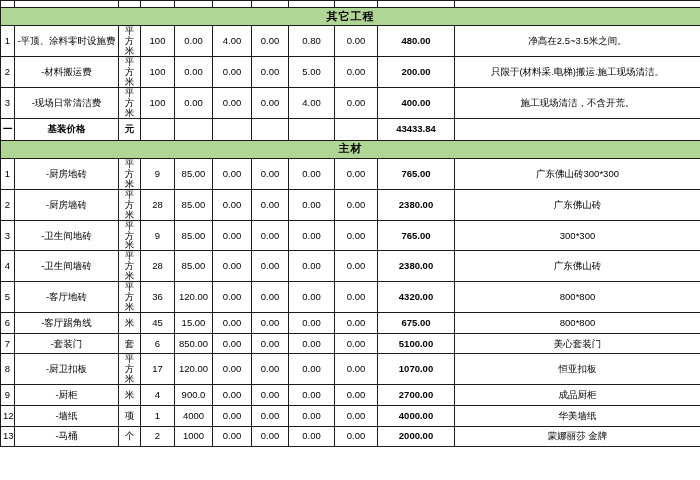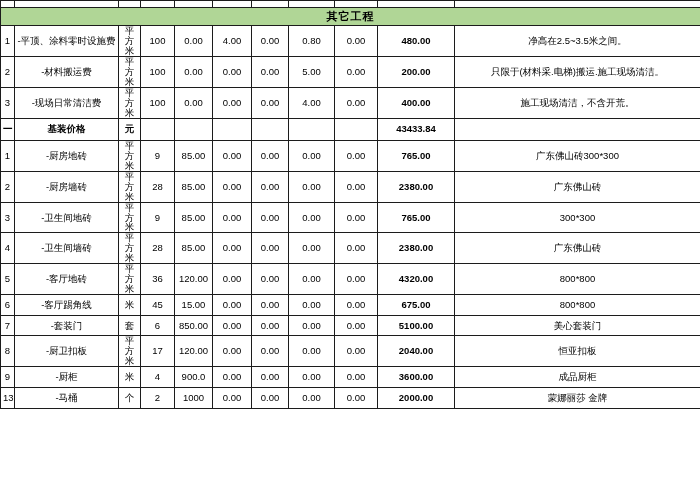--- a/index.html
+++ b/index.html
@@ -128,20 +128,23 @@
           <td class="unit">元</td>
           <td class="qty"></td>
           <td class="val"></td>
           <td class="val"></td>
           <td class="val"></td>
           <td class="val"></td>
           <td class="val"></td>
           <td class="total">43433.84</td>
           <td class="remark"></td>
         </tr>
+        <tr class="section-header">
+          <td colspan="11">主材</td>
+        </tr>
         <tr class="data-row">
           <td class="num">1</td>
           <td class="name">-厨房地砖</td>
           <td class="unit">平方米</td>
           <td class="qty">9</td>
           <td class="val">85.00</td>
           <td class="val">0.00</td>
           <td class="val">0.00</td>
           <td class="val">0.00</td>
           <td class="val">0.00</td>
@@ -229,35 +232,48 @@
         <tr class="data-row">
           <td class="num">8</td>
           <td class="name">-厨卫扣板</td>
           <td class="unit">平方米</td>
           <td class="qty">17</td>
           <td class="val">120.00</td>
           <td class="val">0.00</td>
           <td class="val">0.00</td>
           <td class="val">0.00</td>
           <td class="val">0.00</td>
-          <td class="total">2040.00</td>
+          <td class="total">1070.00</td>
           <td class="remark">恒亚扣板</td>
         </tr>
         <tr class="data-row">
           <td class="num">9</td>
           <td class="name">-厨柜</td>
           <td class="unit">米</td>
           <td class="qty">4</td>
           <td class="val">900.0</td>
           <td class="val">0.00</td>
           <td class="val">0.00</td>
           <td class="val">0.00</td>
           <td class="val">0.00</td>
-          <td class="total">3600.00</td>
+          <td class="total">2700.00</td>
           <td class="remark">成品厨柜</td>
+        </tr>
+        <tr class="data-row">
+          <td class="num">12</td>
+          <td class="name">-墙纸</td>
+          <td class="unit">项</td>
+          <td class="qty">1</td>
+          <td class="val">4000</td>
+          <td class="val">0.00</td>
+          <td class="val">0.00</td>
+          <td class="val">0.00</td>
+          <td class="val">0.00</td>
+          <td class="total">4000.00</td>
+          <td class="remark">华美墙纸</td>
         </tr>
         <tr class="data-row">
           <td class="num">13</td>
           <td class="name">-马桶</td>
           <td class="unit">个</td>
           <td class="qty">2</td>
           <td class="val">1000</td>
           <td class="val">0.00</td>
           <td class="val">0.00</td>
           <td class="val">0.00</td>

